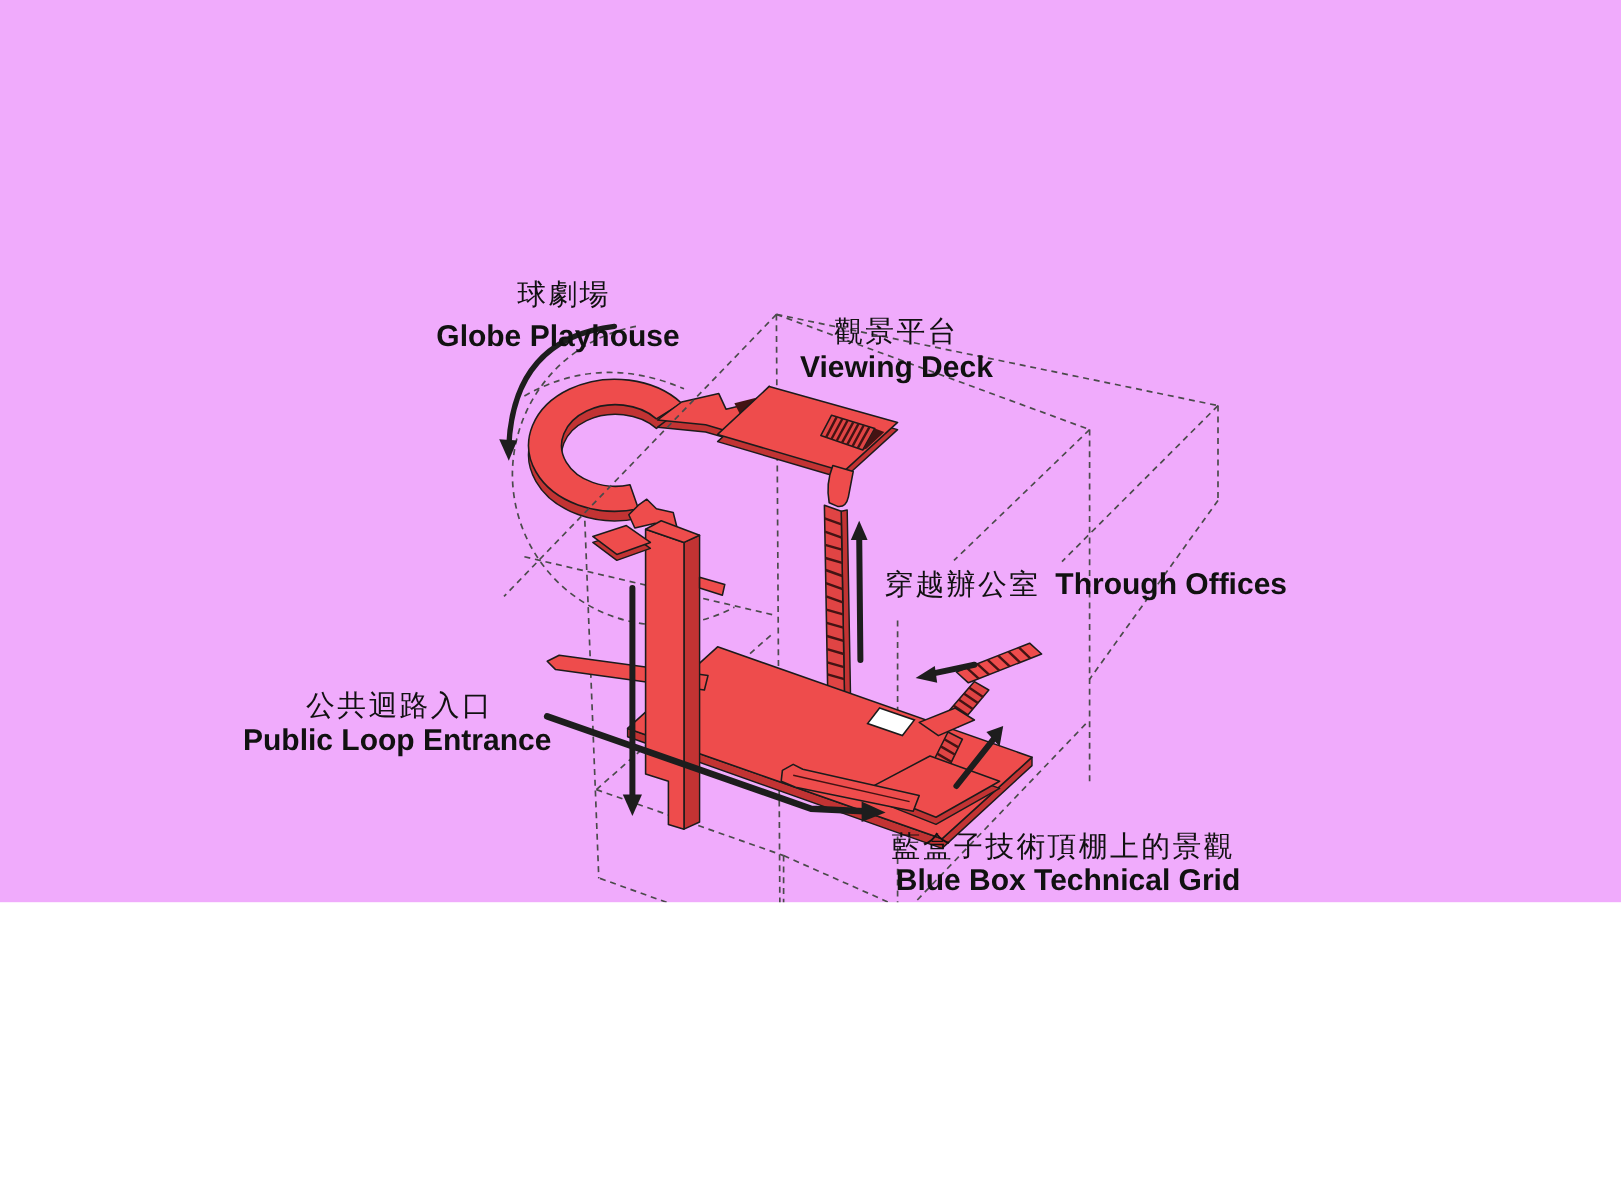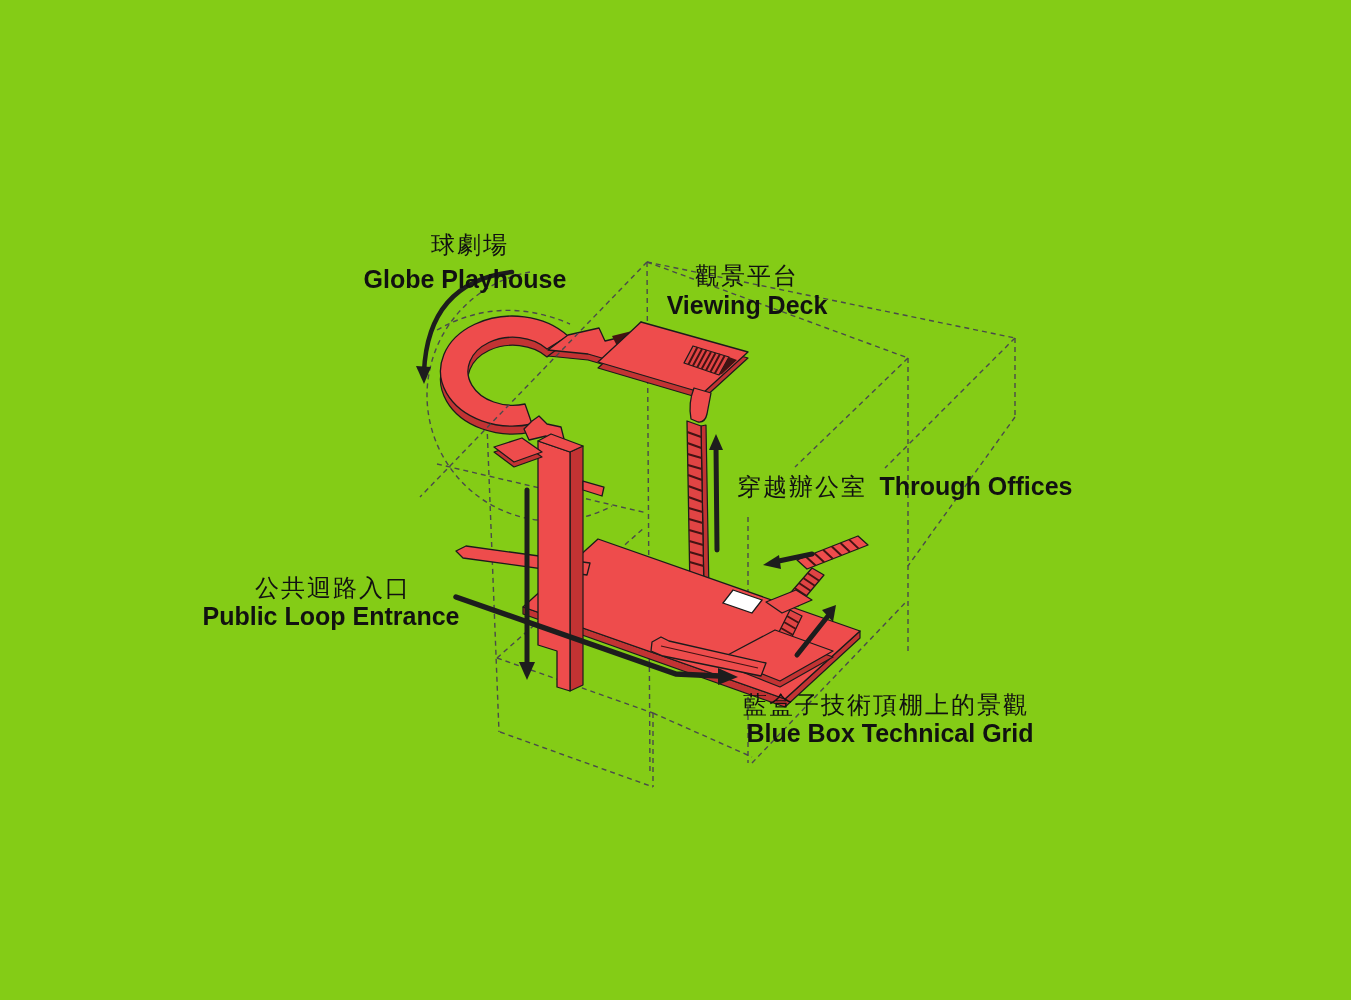--- a/index.html
+++ b/index.html
@@ -1,16 +1,16 @@
 <!DOCTYPE html>
 <html><head>
 <meta charset="utf-8">
 <style>
   html,body{margin:0;padding:0;background:#ffffff;}
-  #stage{position:relative;width:1351px;height:1000px;background:#84cc16;overflow:hidden;
+  #stage{position:relative;width:1351px;height:752px;background:#f0abfc;overflow:hidden;
          font-family:"Liberation Sans", sans-serif;}
   svg{position:absolute;left:0;top:0;}
   .zh{font-size:24px;font-weight:500;fill:#111111;letter-spacing:2px;}
   .en{font-size:25px;font-weight:bold;fill:#111111;}
   .wire{stroke:#4a4a4a;stroke-width:1.4;fill:none;stroke-dasharray:5 4;}
   .red{fill:#ee4c4c;stroke:#1b1b1b;stroke-width:1.3;stroke-linejoin:round;}
   .reddk{fill:#c23333;stroke:#1b1b1b;stroke-width:1.2;stroke-linejoin:round;}
   .tread{stroke:#431313;stroke-width:2;fill:none;}
   .treadfill{fill:#431313;stroke:none;}
   .arrow{stroke:#1d1d1d;fill:none;stroke-linecap:round;}

